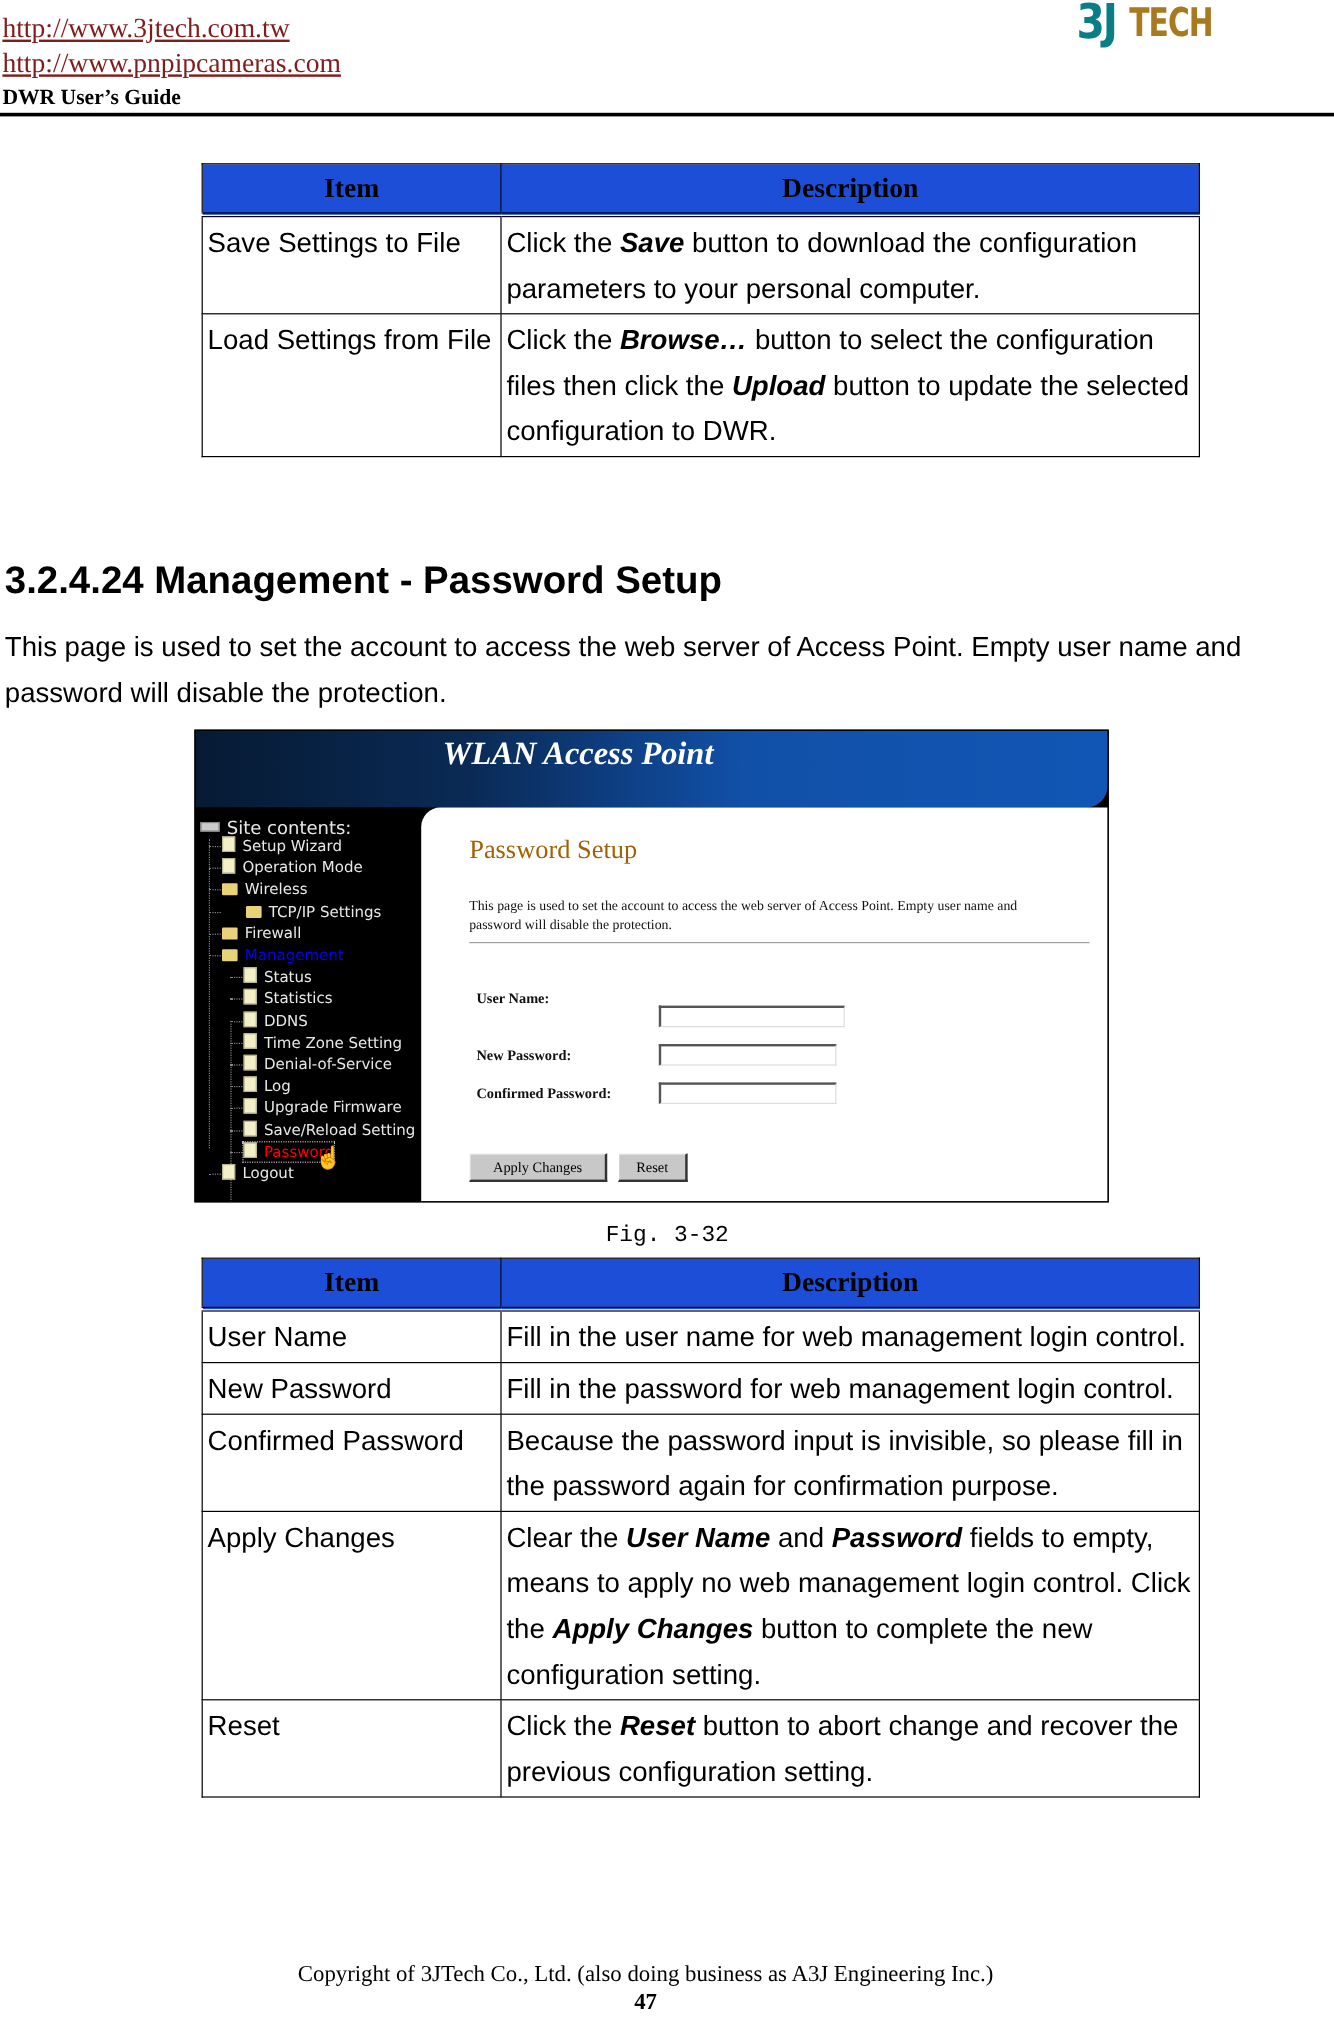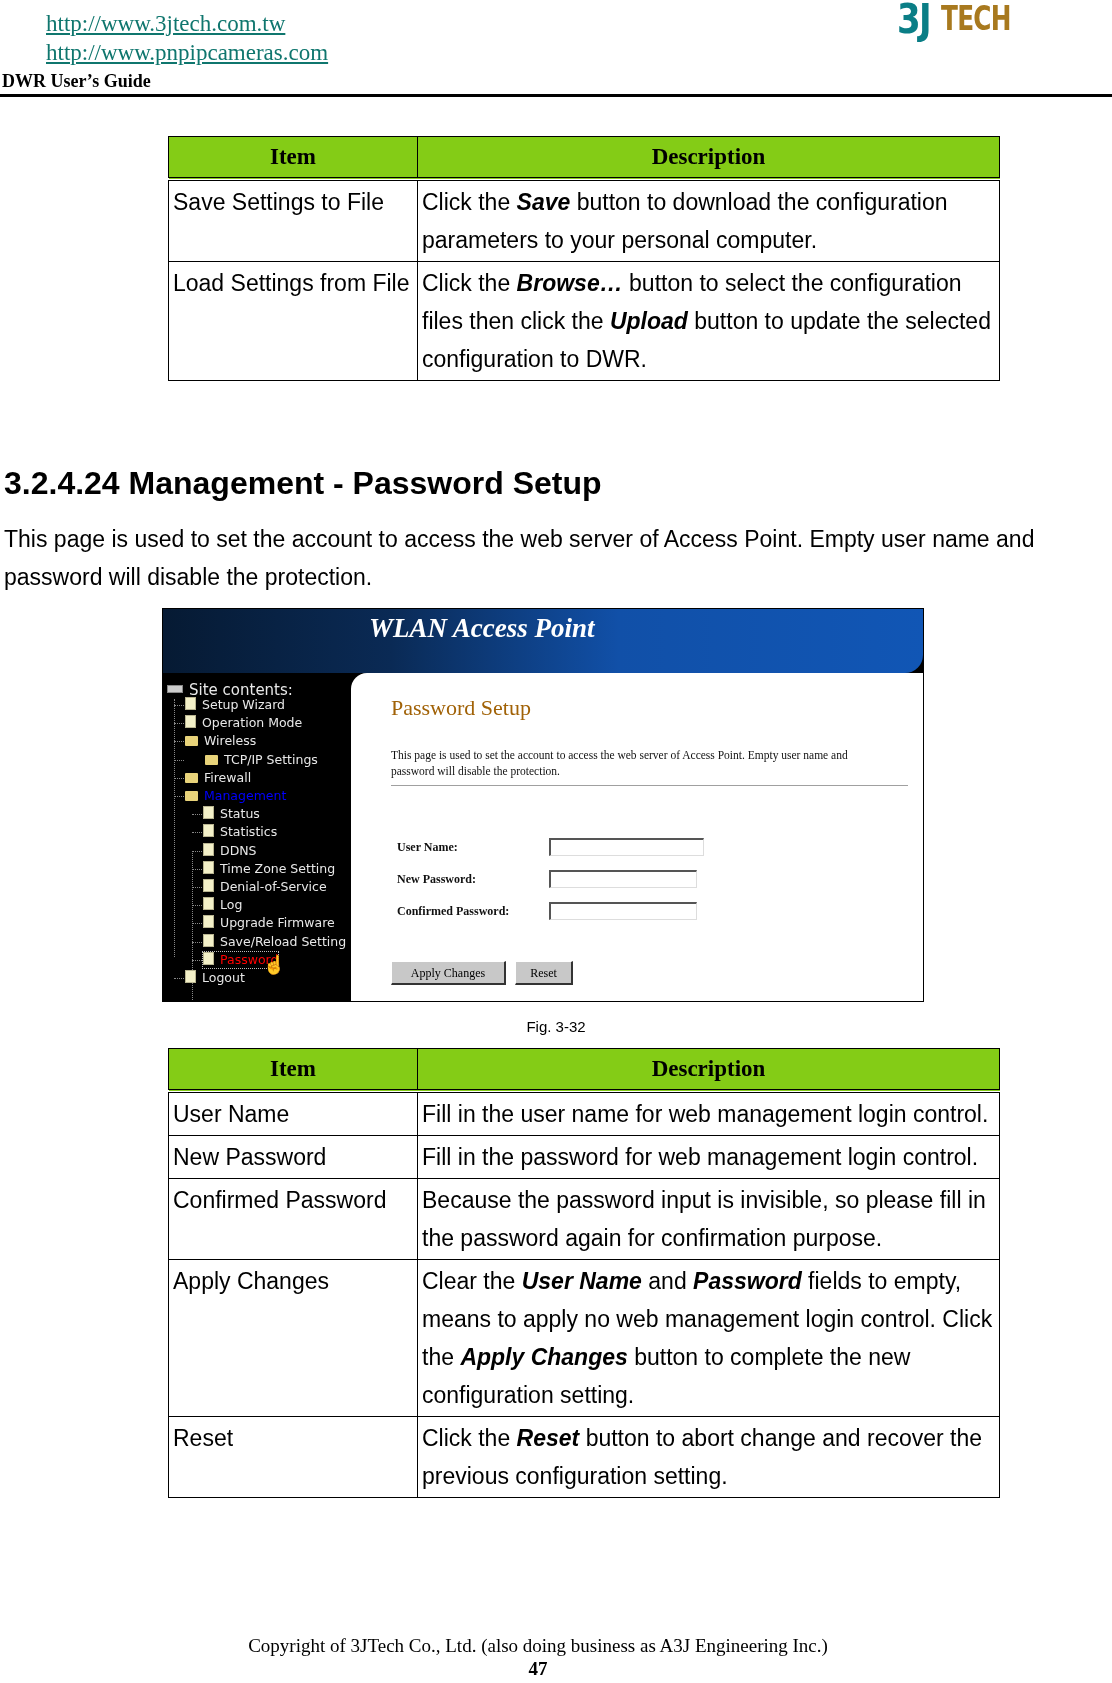--- a/index.html
+++ b/index.html
@@ -1,29 +1,29 @@
 <!DOCTYPE html>
 <html><head>
 <meta charset="utf-8">
 <style>
   html, body { margin: 0; padding: 0; background: #ffffff; }
   body { width: 1112px; height: 1683px; position: relative; overflow: hidden; font-family: "Liberation Sans", sans-serif; color: #000; }
 
   
-  .hdr-link { position: absolute; left: 2px; font-family: "Liberation Serif", serif; font-size: 23px; color: #0f766e; text-decoration: underline; line-height: 28px; margin-left: 44px; }
+  .hdr-link { position: absolute; left: 2px; font-family: "Liberation Serif", serif; font-size: 23px; color: #7f1d1d; text-decoration: underline; line-height: 28px; }
   .hdr-guide { position: absolute; left: 2px; top: 70px; font-family: "Liberation Serif", serif; font-weight: bold; font-size: 18px; line-height: 22px; }
   .hdr-rule { position: absolute; left: 0; top: 94px; width: 1112px; height: 3px; background: #000; }
   .logo { position: absolute; left: 897px; top: 0px; width: 130px; height: 60px; }
   .logo .three { position: absolute; left: 0; top: -4px; font-family: "DejaVu Sans", sans-serif; font-weight: bold; font-size: 40px; color: #0a7e86; letter-spacing: -2px; transform: scaleX(0.85); transform-origin: left; }
   .logo .tech { position: absolute; left: 44px; top: -1px; font-family: "DejaVu Sans", sans-serif; font-weight: bold; font-size: 33px; color: #a8791e; transform: scaleX(0.75); transform-origin: left; letter-spacing: -1px; }
 
   
   table.doc { position: absolute; left: 168px; width: 832px; border-collapse: collapse; font-family: "Liberation Sans", sans-serif; font-size: 23px; }
   table.doc td, table.doc th { border: 1.5px solid #000; vertical-align: top; padding: 2px 4px 2px 4px; line-height: 38px; }
-  table.doc th { background: #84cc16; font-family: "Liberation Serif", serif; font-weight: bold; font-size: 23px; border-bottom: 4px double #000; line-height: 36px; padding: 2px 4px; }
+  table.doc th { background: #1d4ed8; font-family: "Liberation Serif", serif; font-weight: bold; font-size: 23px; border-bottom: 4px double #000; line-height: 36px; padding: 2px 4px; }
   table.doc .c1 { width: 240px; }
   table.doc td.c1 { line-height: 38px; }
   .bi { font-weight: bold; font-style: italic; }
 
   
   .sec-title { position: absolute; left: 4px; top: 463px; font-family: "Liberation Sans", sans-serif; font-weight: bold; font-size: 32px; line-height: 40px; text-align: center; }
   .sec-body { position: absolute; left: 4px; top: 520px; width: 1100px; font-size: 23px; line-height: 38px; }
 
   
   .shot { position: absolute; left: 162px; top: 608px; width: 760px; height: 392px; border: 1.5px solid #000; background: #000; overflow: hidden; }
@@ -42,21 +42,21 @@
   .hline { position: absolute; border-top: 1px dotted #888; }
   .cursor { position: absolute; color: #fff; font-size: 18px; }
 
   .pw-title { position: absolute; left: 40px; top: 22px; font-family: "Liberation Serif", serif; font-size: 22px; color: #a16207; }
   .pw-desc { position: absolute; left: 40px; top: 74px; width: 490px; font-family: "Liberation Serif", serif; font-size: 11.5px; line-height: 16px; color: #111; }
   .pw-rule { position: absolute; left: 40px; top: 112px; width: 517px; height: 1px; background: #a0a0a0; }
   .pw-label { position: absolute; left: 46px; font-family: "Liberation Serif", serif; font-weight: bold; font-size: 12px; color: #111; }
   .pw-input { position: absolute; left: 198px; height: 18px; border-top: 2px solid #555; border-left: 2px solid #555; border-right: 1px solid #ddd; border-bottom: 1px solid #ddd; background: #fff; box-sizing: border-box; }
   .pw-btn { position: absolute; top: 288px; height: 24px; background: #c8c8c8; border-top: 1px solid #fff; border-left: 1px solid #fff; border-right: 2px solid #333; border-bottom: 2px solid #333; font-family: "Liberation Serif", serif; font-size: 12px; text-align: center; line-height: 22px; box-sizing: border-box; }
 
-  .fig-cap { position: absolute; left: 0; width: 1112px; top: 1018px; text-align: center; font-family: Liberation Sans, sans-serif; font-size: 15px; }
+  .fig-cap { position: absolute; left: 0; width: 1112px; top: 1018px; text-align: center; font-family: Liberation Mono, monospace; font-size: 19px; }
 
   .footer { position: absolute; left: 0; width: 1076px; top: 1635px; text-align: center; font-family: "Liberation Serif", serif; font-size: 19px; line-height: 22px; }
   .footer-page { position: absolute; left: 0; width: 1076px; top: 1657px; text-align: center; font-family: "Liberation Serif", serif; font-weight: bold; font-size: 19px; line-height: 24px; }
 </style>
 </head>
 <body>
 
 <a class="hdr-link" style="top:10px;">http://www.3jtech.com.tw</a>
 <a class="hdr-link" style="top:39px;">http://www.pnpipcameras.com</a>
 <div class="hdr-guide">DWR User’s Guide</div>
@@ -132,21 +132,21 @@
         <span class="cursor" style="left: 100px; top: 280.8px;">☝</span>
         <div class="tree-item" style="left: 22px; top: 297px;"><span class="ico doc"></span><span>Logout</span></div>
         <div class="hline" style="left: 11px; top: 305px; width: 10px;"></div>
       </div>
   </div>
   <div class="shot-main">
     <div class="pw-title">Password Setup</div>
     <div class="pw-desc">This page is used to set the account to access the web server of Access Point. Empty user name and password will disable the protection.</div>
     <div class="pw-rule"></div>
 
-    <div class="pw-label" style="top:167px;">User Name:</div>
+    <div class="pw-label" style="top:152px;">User Name:</div>
     <div class="pw-input" style="top:165px; width:155px;"></div>
 
     <div class="pw-label" style="top:199px;">New Password:</div>
     <div class="pw-input" style="top:197px; width:148px;"></div>
 
     <div class="pw-label" style="top:231px;">Confirmed Password:</div>
     <div class="pw-input" style="top:229px; width:148px;"></div>
 
     <div class="pw-btn" style="left:40px; width:115px;">Apply Changes</div>
     <div class="pw-btn" style="left:164px; width:58px;">Reset</div>

